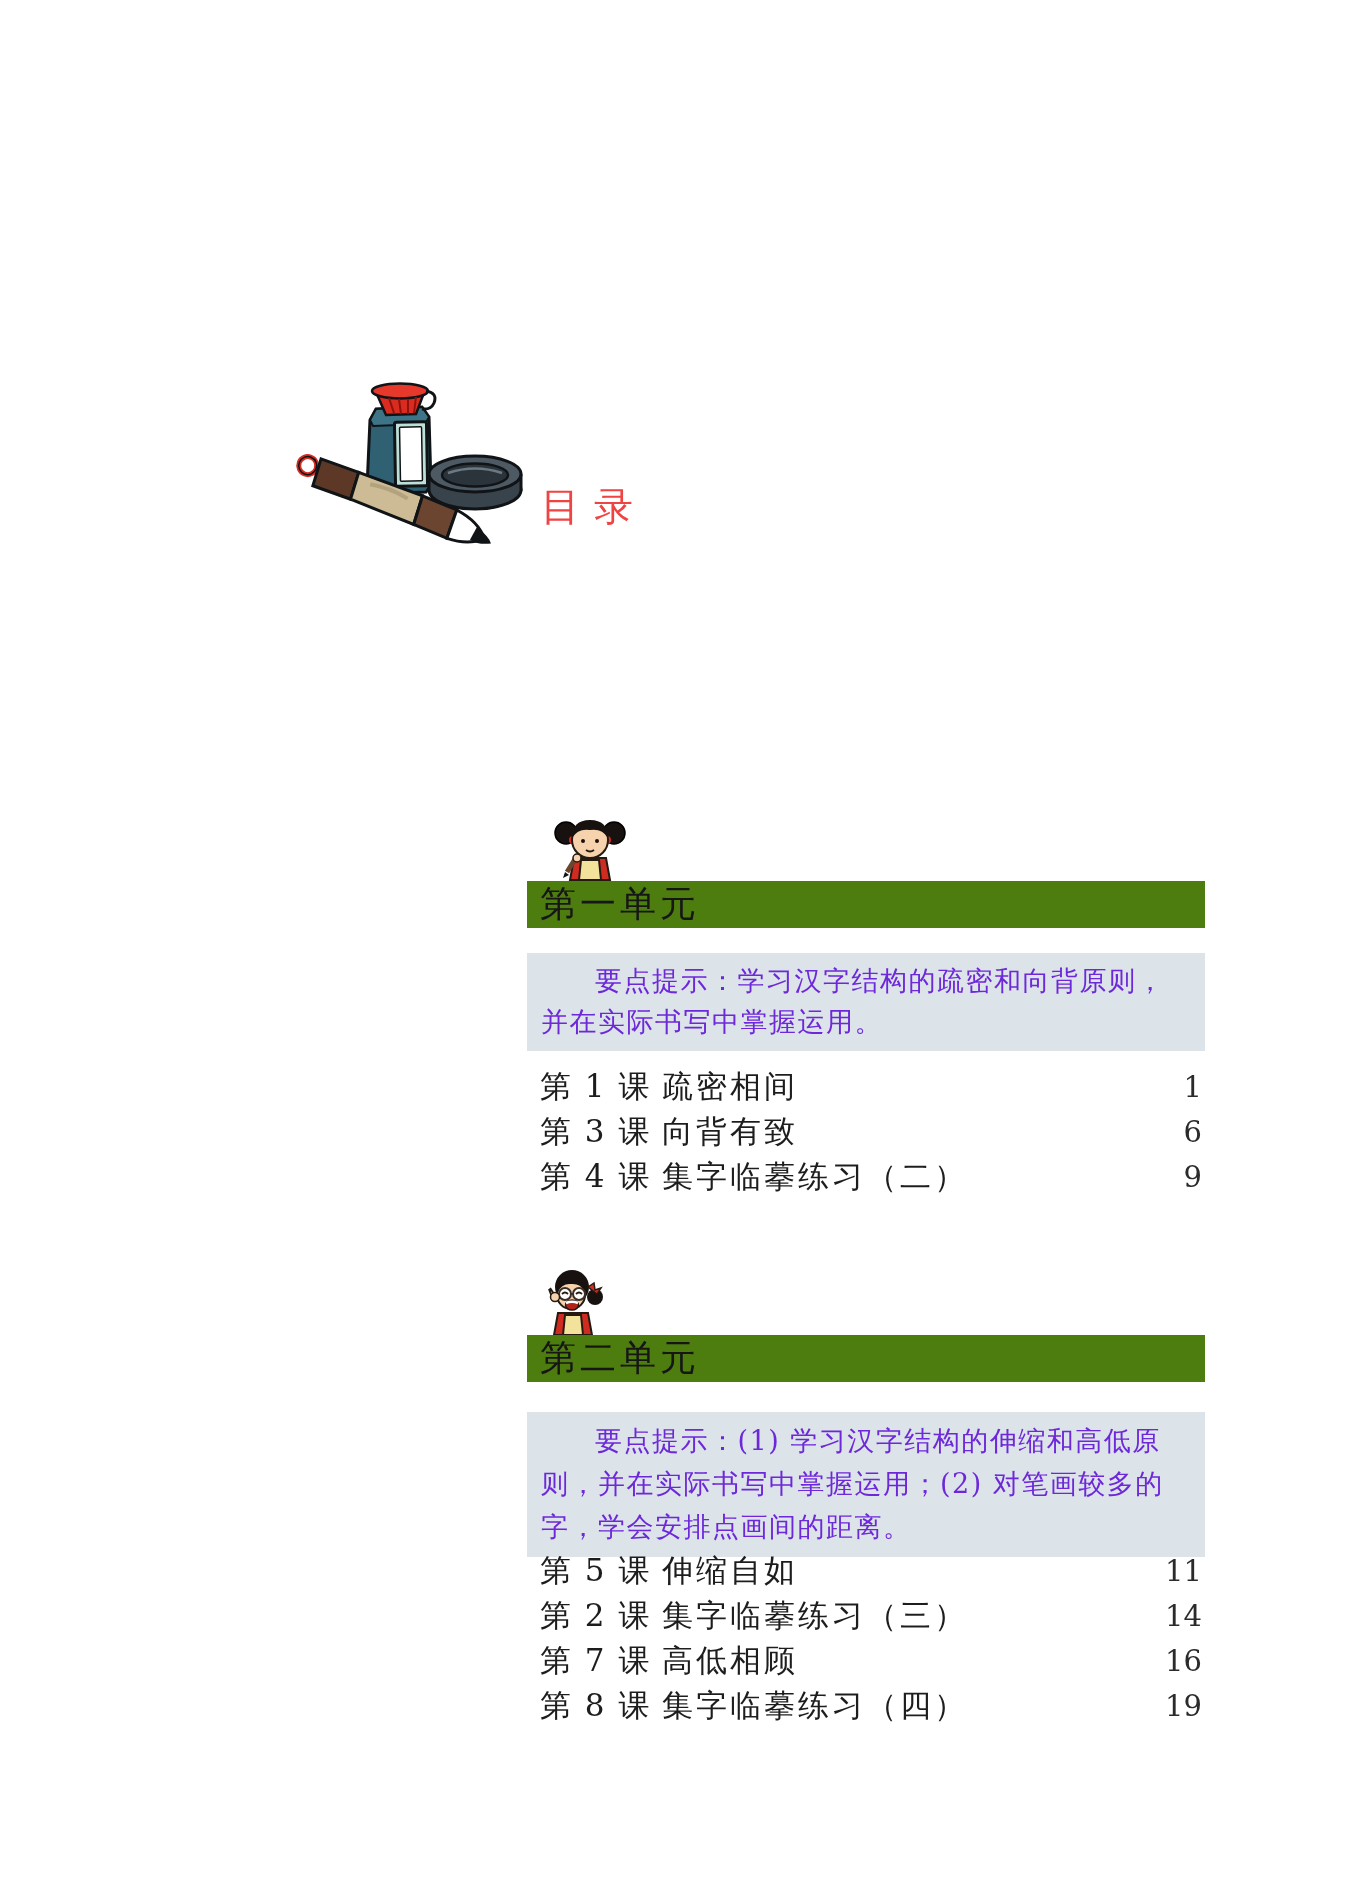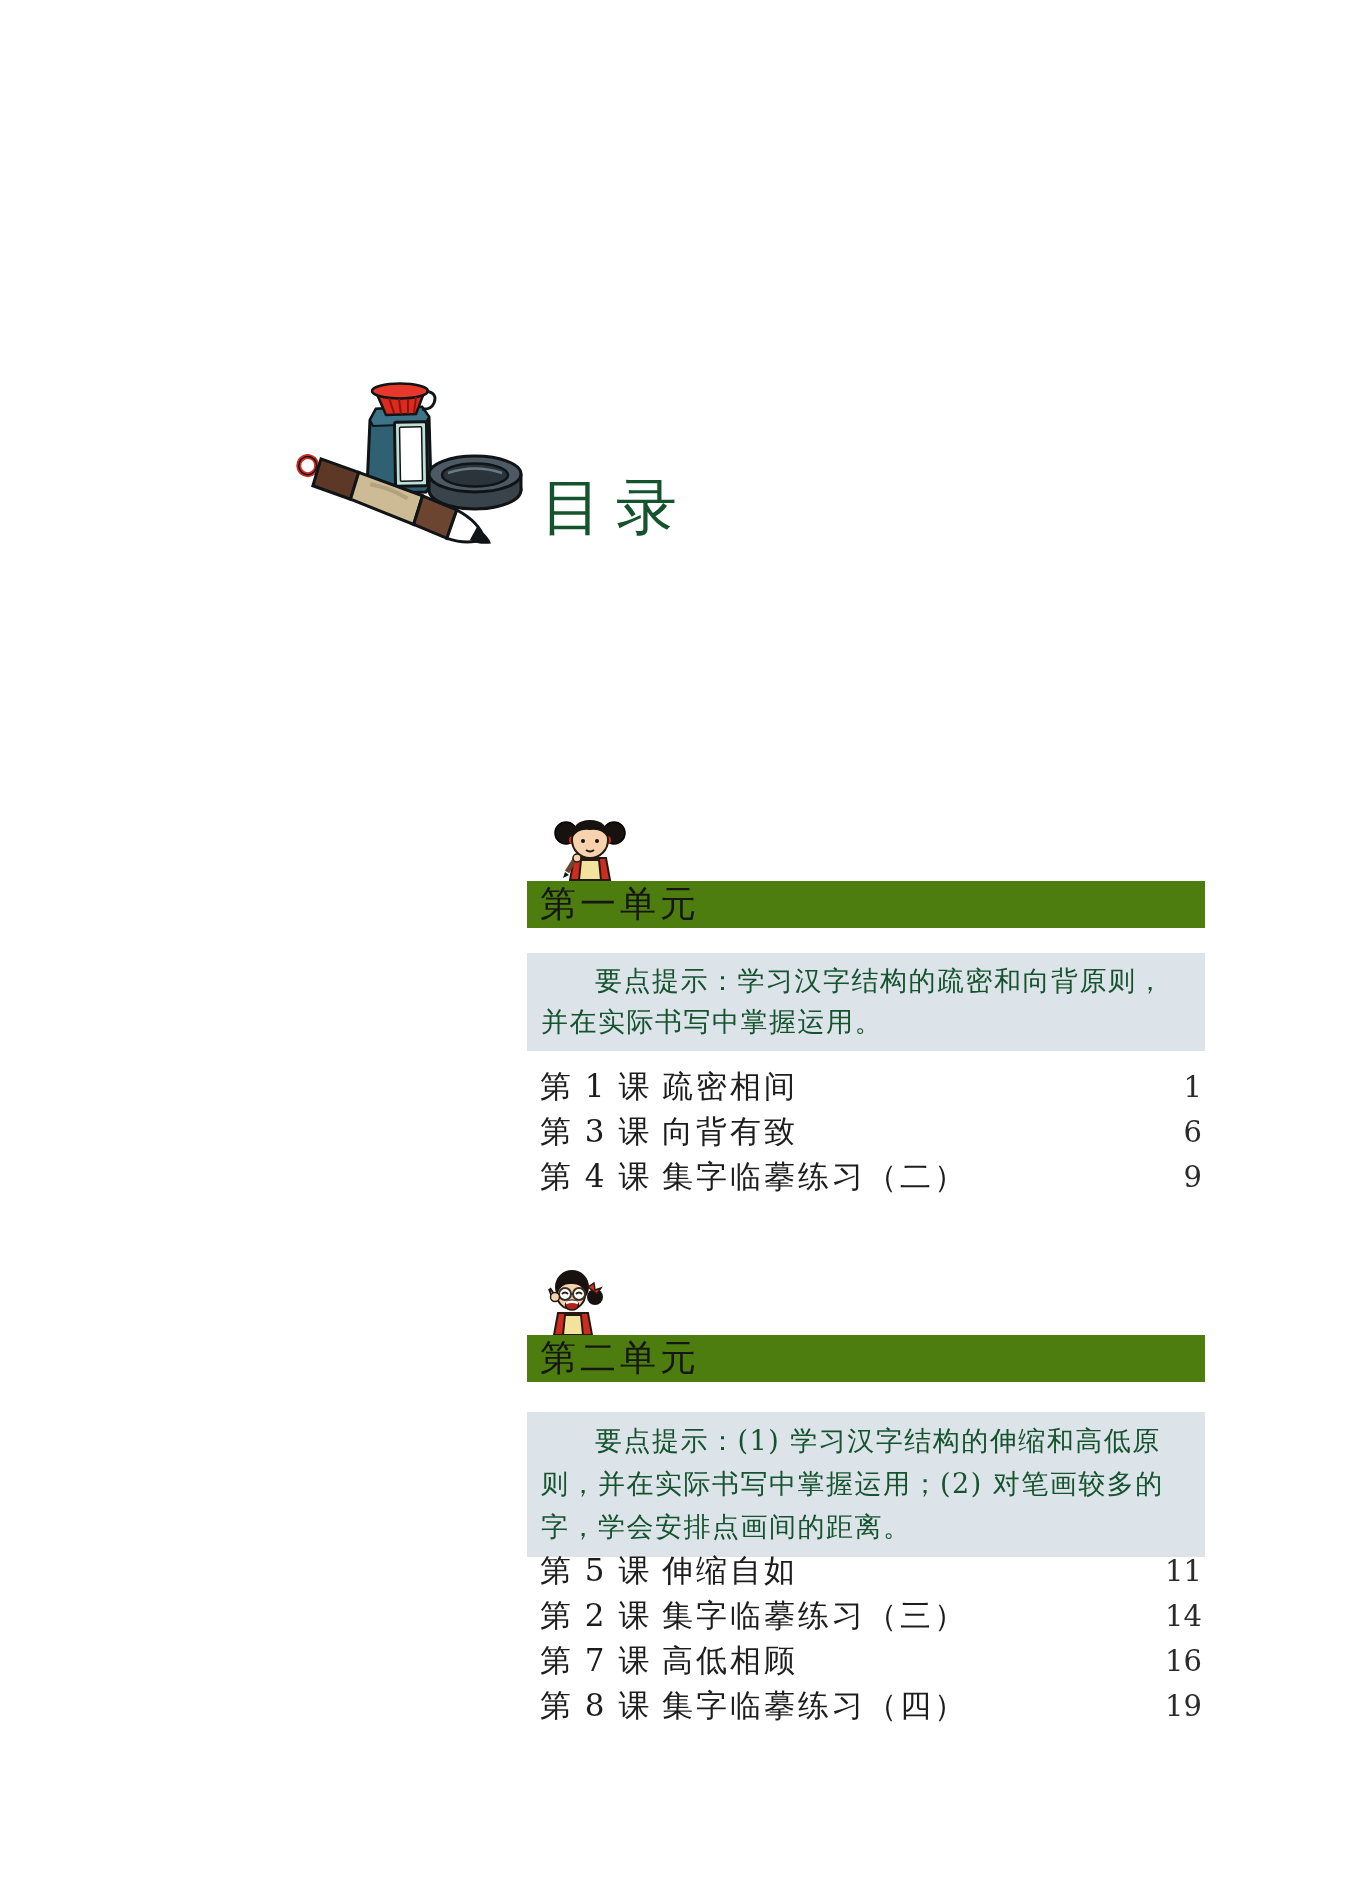--- a/index.html
+++ b/index.html
@@ -13,24 +13,24 @@
     color:#1f1f1f;
   }
   .abs{position:absolute;}
 
   
   .ink-illo{left:288px;top:378px;width:248px;height:178px;}
 
   
   .page-title{
     left:541px;top:480px;
-    font-size:61px;line-height:54px;
+    font-size:39px;line-height:54px;
     font-weight:500;
     letter-spacing:14px;
-    color:#14532d;
+    color:#ef4444;
   }
 
   
   .band{
     left:527px;width:678px;height:47px;
     background:#4d7c0f;
     display:flex;align-items:center;
     padding-left:13px;box-sizing:border-box;
   }
   .band-1{top:881px;}
@@ -47,21 +47,21 @@
     padding:7px 14px 9px 14px;
   }
   .note-1{top:953px;min-height:94px;}
   .note-2{top:1412px;min-height:131px;}
   .note p{
     margin:0;
     font-family:"DejaVu Serif", serif;
     font-size:27px;line-height:41px;
     letter-spacing:1.5px;
     text-indent:2em;
-    color:#14532d;
+    color:#6d28d9;
   }
   .note-2 p{line-height:43px;}
 
   
   .lessons{
     left:527px;width:678px;
     list-style:none;margin:0;padding:0;
   }
   .lessons-1{top:1064px;}
   .lessons-2{top:1548px;}

